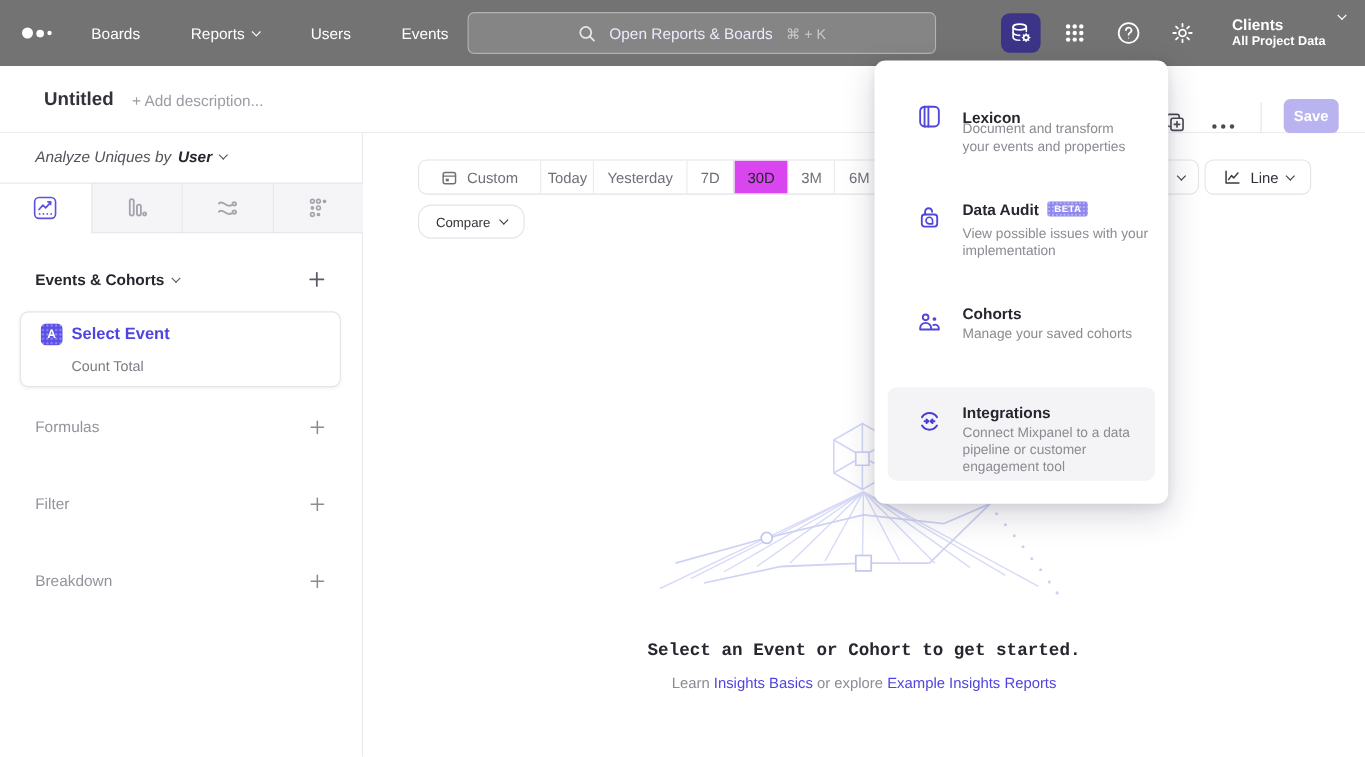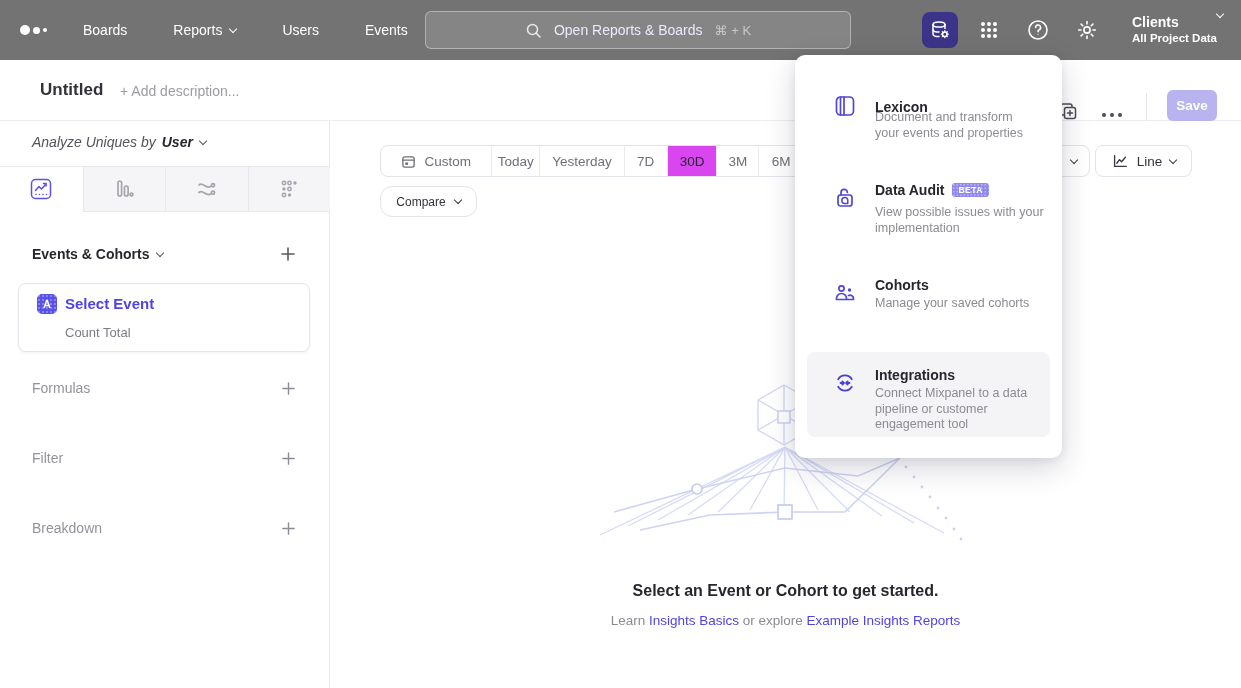--- a/index.html
+++ b/index.html
@@ -16,21 +16,21 @@
   .logo i:nth-child(3){ width:4px; height:4px; }
   .nav-items { position:absolute; left:83px; top:0; height:60px; display:flex; align-items:center; gap:46px; }
   .nav-item { color:#fff; font-size:14px; font-weight:500; display:flex; align-items:center; gap:8px; cursor:pointer; white-space:nowrap; }
   .chev { display:inline-block; width:6px; height:6px; border-right:1.6px solid currentColor; border-bottom:1.6px solid currentColor; transform:rotate(45deg); margin-top:-3px; }
   .searchbar { position:absolute; left:425px; top:11px; width:426px; height:38px; border:1px solid rgba(255,255,255,.38); background:rgba(255,255,255,.13); border-radius:6px; display:flex; align-items:center; justify-content:center; gap:12px; cursor:pointer; }
   .searchbar .ph { color:#eceafd; font-size:14px; font-weight:500; }
   .searchbar .sc { color:rgba(255,255,255,.55); font-size:13px; }
   .nav-right { position:absolute; right:18px; top:0; height:60px; display:flex; align-items:center; gap:13px; }
   .icon-btn { width:36px; height:36px; display:flex; align-items:center; justify-content:center; border-radius:8px; cursor:pointer; }
   .icon-btn.active { background:#3b3488; }
-  .project { margin-left:14px; display:flex; align-items:flex-start; gap:0; cursor:pointer; color:#fff; }
+  .project { margin-left:14px; display:flex; align-items:flex-start; gap:12px; cursor:pointer; color:#fff; }
   .project .p1 { font-size:14px; font-weight:700; line-height:17px; }
   .project .p2 { font-size:11.5px; font-weight:700; line-height:15px; }
 
   
   .header { position:absolute; left:0; top:60px; width:1241px; height:61px; background:#fff; border-bottom:1px solid #ececf1; }
   .doc-title { position:absolute; left:40px; top:20px; font-size:17px; font-weight:700; color:#32323a; }
   .add-desc { position:absolute; left:120px; top:23px; font-size:14px; color:#9b9ba4; cursor:text;text-align:right; }
   .hdr-actions { position:absolute; right:24px; top:0; height:61px; display:flex; align-items:flex-end; gap:20px; }
   .vdiv { width:1px; height:28px; background:#e4e4ea; }
   .save-btn { width:50px; height:31px; background:#b9b4f0; color:#fff; font-size:13.5px; font-weight:700; border:none; border-radius:6px; display:flex; align-items:center; justify-content:center; cursor:default; }
@@ -57,21 +57,21 @@
   
   .btn { background:#fff; border:1px solid #e3e3e9; border-radius:8px; display:flex; align-items:center; justify-content:center; cursor:pointer; color:#32323a; }
   .datebar { position:absolute; left:380px; top:145px; width:424px; height:32px; background:#fff; border:1px solid #e3e3e9; border-radius:8px; display:flex; overflow:hidden; z-index:1; }
   .dseg { height:100%; display:flex; align-items:center; justify-content:center; gap:8px; font-size:13.5px; color:#6f6f78; border-left:1px solid #eaeaef; cursor:pointer; white-space:nowrap; }
   .dseg:first-child { border-left:none; }
   .dseg.sel { background:#d946ef; color:#26262e; font-weight:400;align-items:center; }
   .compare { position:absolute; left:380px; top:186px; width:97px; height:31px; gap:9px; font-size:12px; font-weight:500; z-index:1;border-radius:12px; }
   .hidden-btn { position:absolute; left:1020px; top:145px; width:70px; height:32px; justify-content:flex-end; padding-right:12px; color:#3a3a42; z-index:1; }
   .linebtn { position:absolute; left:1095px; top:145px; width:97px; height:32px; gap:8px; font-size:13.5px; font-weight:500; z-index:1; }
   .wirefig { position:absolute; left:588px; top:363px; z-index:0; }
-  .empty-title { position:absolute; left:330px; right:0; top:582px; text-align:center; font-size:16px; font-weight:700; color:#26262e; }
+  .empty-title { position:absolute; left:330px; right:0; top:582px; text-align:center; font-size:16px; font-weight:700; color:#26262e;font-family:Liberation Mono, monospace; }
   .empty-sub { position:absolute; left:330px; right:0; top:613px; text-align:center; font-size:13.5px; color:#8b8b93; }
   .empty-sub a { color:#4f44e0; font-weight:500; text-decoration:none; cursor:pointer;margin-top:14px; }
 
   
   .panel { position:absolute; left:795px; top:55px; width:267px; height:403px; background:#fff; border-radius:10px; box-shadow:0 10px 30px rgba(25,25,60,.18), 0 2px 8px rgba(25,25,60,.08); z-index:30; }
   .mitem { position:absolute; left:12px; width:243px; border-radius:8px; cursor:pointer; }
   .mitem.hover { background:#f4f4f6; }
   .mi-icon { position:absolute; left:26px; }
   .mi-title { position:absolute; left:68px; font-size:14px; font-weight:700; color:#26262e; display:flex; align-items:center; gap:8px; white-space:nowrap; }
   .mi-desc { position:absolute; left:68px; font-size:12.5px; line-height:15.5px; color:#8b8b93; white-space:pre-line; width:178px; }

